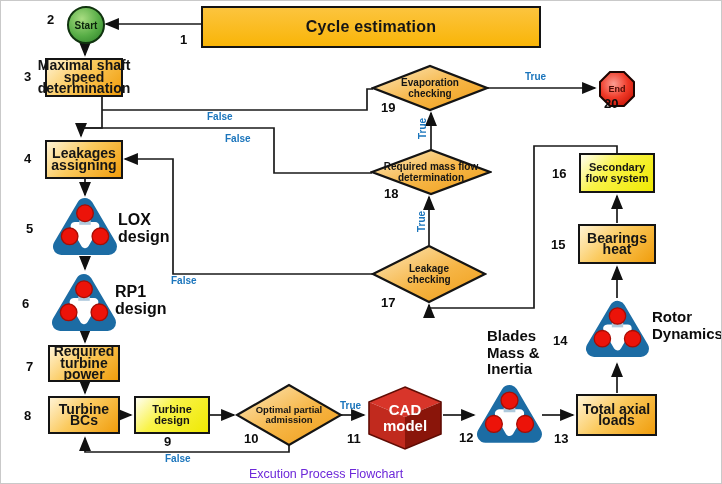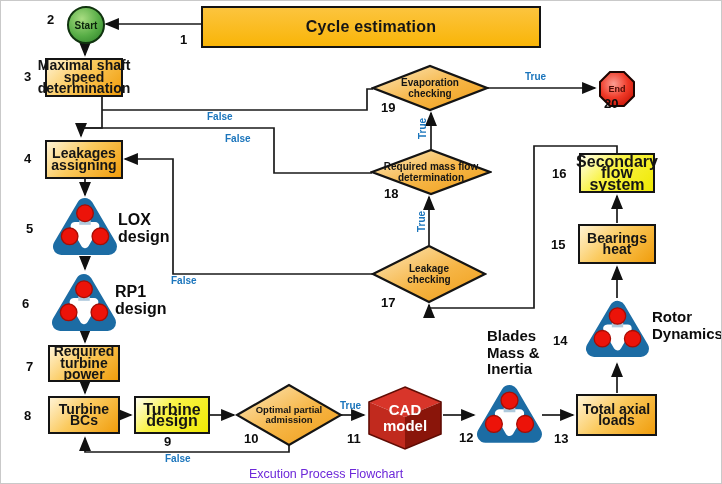--- a/index.html
+++ b/index.html
@@ -12,21 +12,21 @@
   .node{
     position:absolute;box-sizing:border-box;display:flex;align-items:center;justify-content:center;
     text-align:center;font-weight:bold;color:#151515;
   }
   .proc{
     background:linear-gradient(135deg,#fff3d4 0%,#fbca5e 45%,#f09d0c 100%);
     border:2px solid #141414;font-size:14px;line-height:11.5px;
   }
   .alt{
     background:linear-gradient(135deg,#fffef2 0%,#f9f347 40%,#efe903 100%);
-    border:2px solid #141414;font-size:16px;line-height:11.5px;
+    border:2px solid #141414;font-size:11px;line-height:11.5px;
   }
   .banner{
     background:linear-gradient(180deg,#fcc43e 0%,#f9b508 100%);
     border:2px solid #141414;font-size:16px;letter-spacing:0.2px;
   }
   .start{
     border-radius:50%;
     background:radial-gradient(circle at 38% 32%, #a9dd82 0%, #57ad46 55%, #2a7c27 100%);
     border:2px solid #10330f;font-size:10px;color:#0b230b;
   }

